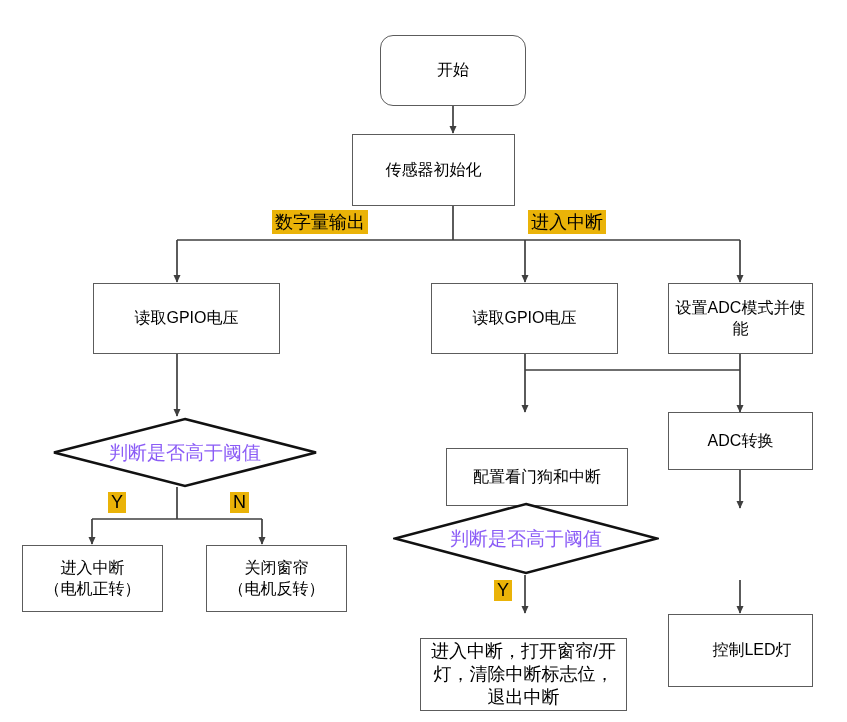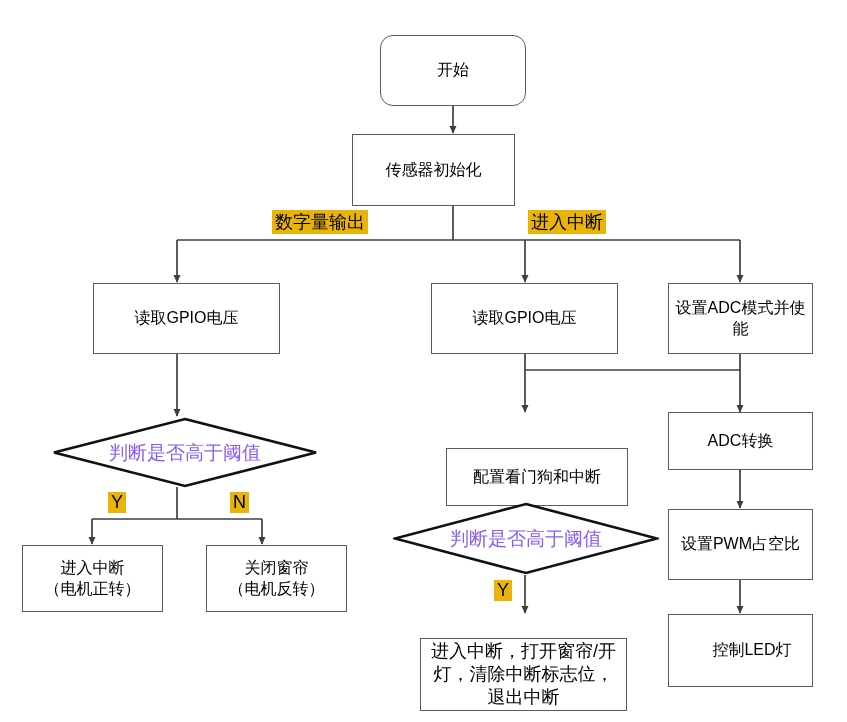--- a/index.html
+++ b/index.html
@@ -165,23 +165,20 @@
     <span>ADC转换</span>
   </div>
 
   <div class="diamond-wrap" style="left:393px; top:502px; width:266px; height:73px;">
     <svg width="266" height="73" viewBox="0 0 266 73" xmlns="http://www.w3.org/2000/svg">
       <polygon points="133,2 264,36.5 133,71 2,36.5" fill="#ffffff" stroke="#111111" stroke-width="2.6"></polygon>
     </svg>
     <div class="diamond-label">判断是否高于阈值</div>
   </div>
 
-  <div class="node proc" style="left:668px; top:509px; width:145px; height:71px;">
-    <span>设置PWM占空比</span>
-  </div>
 
   <div class="node proc" style="left:22px; top:545px; width:141px; height:67px;">
     <span>进入中断
 （电机正转）</span>
   </div>
 
   <div class="node proc" style="left:206px; top:545px; width:141px; height:67px;">
     <span>关闭窗帘
 （电机反转）</span>
   </div>

